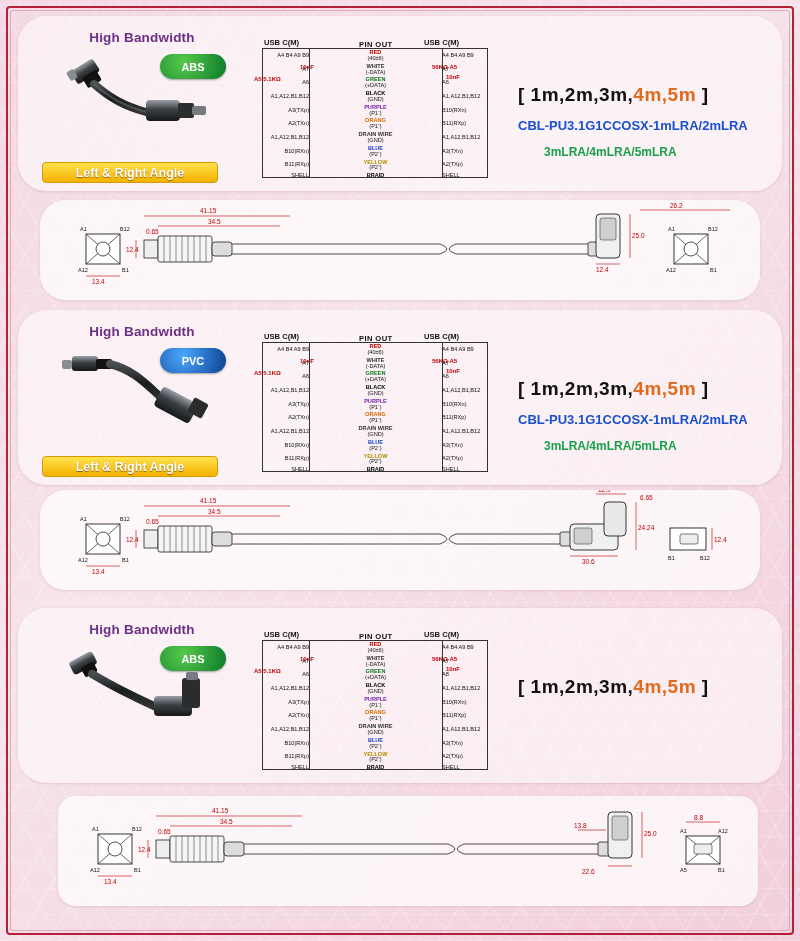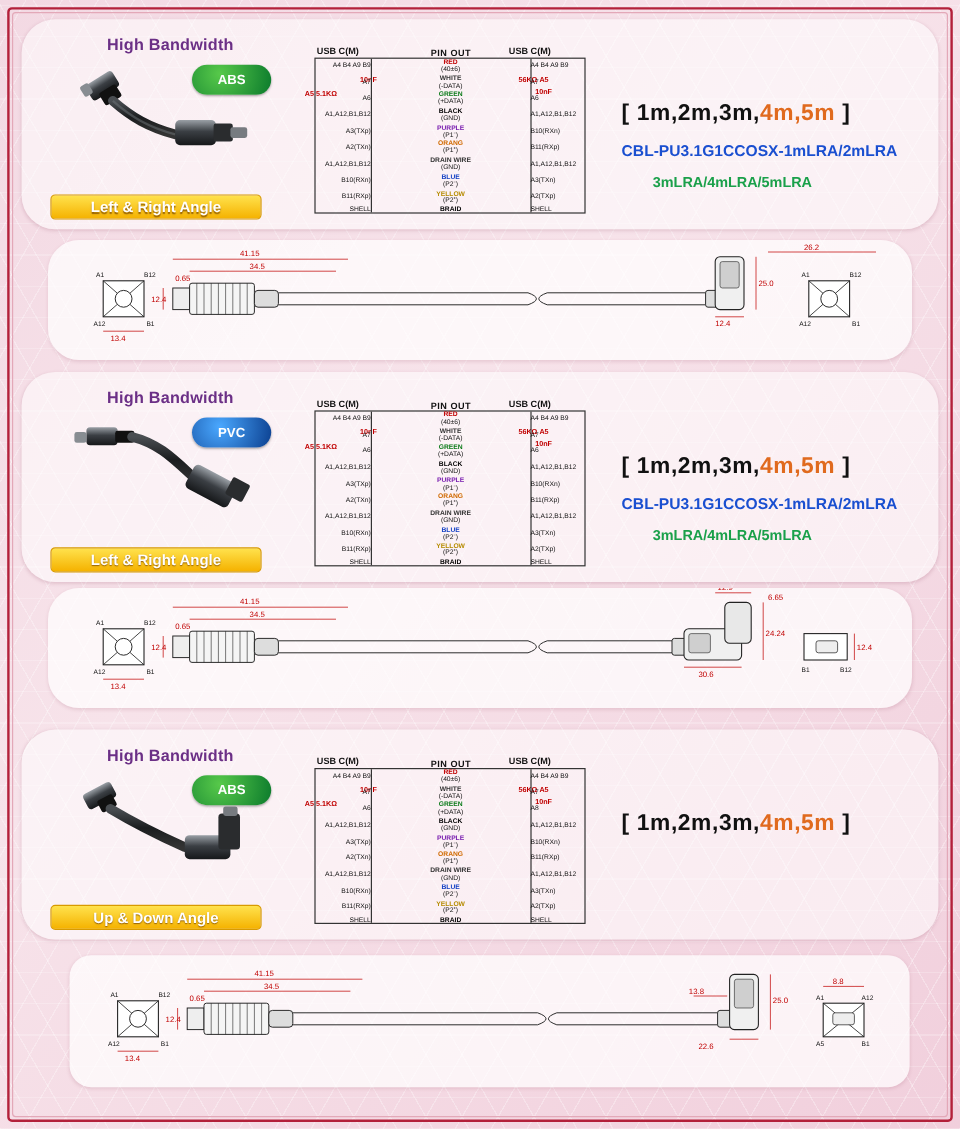--- a/index.html
+++ b/index.html
@@ -505,21 +505,20 @@
       <div class="prod-title">High Bandwidth</div>
       <div class="badge abs">ABS</div>
       <svg class="prod-img" viewBox="0 0 185 92">
         <rect x="20" y="8" width="26" height="14" rx="3" fill="url(#mtl1)" transform="rotate(-28 33 15)"></rect>
         <rect x="32" y="16" width="14" height="11" rx="2" fill="#111" transform="rotate(-28 39 21)"></rect>
         <path d="M42 26 C62 38, 82 48, 104 58" stroke="url(#cab1)" stroke-width="8" fill="none" stroke-linecap="round"></path>
         <rect x="104" y="48" width="38" height="20" rx="4" fill="url(#mtl1)"></rect>
         <rect x="132" y="30" width="18" height="30" rx="3" fill="#2a2c2e"></rect>
         <rect x="136" y="24" width="12" height="8" rx="2" fill="#777b80"></rect>
       </svg>
-      <div class="angle-label">Up &amp; Down Angle</div>
     </div>
 
     <div class="pinout">
       <div class="hdr pinout-title">PIN OUT</div>
       <div class="hdr usb-l">USB C(M)</div>
       <div class="hdr usb-r">USB C(M)</div>
       <div class="cap-note cap-10nf-l">10nF</div>
       <div class="cap-note cap-51k">A5  5.1KΩ</div>
       <div class="cap-note cap-56k">56KΩ  A5</div>
       <div class="cap-note cap-10nf-r">10nF</div>

